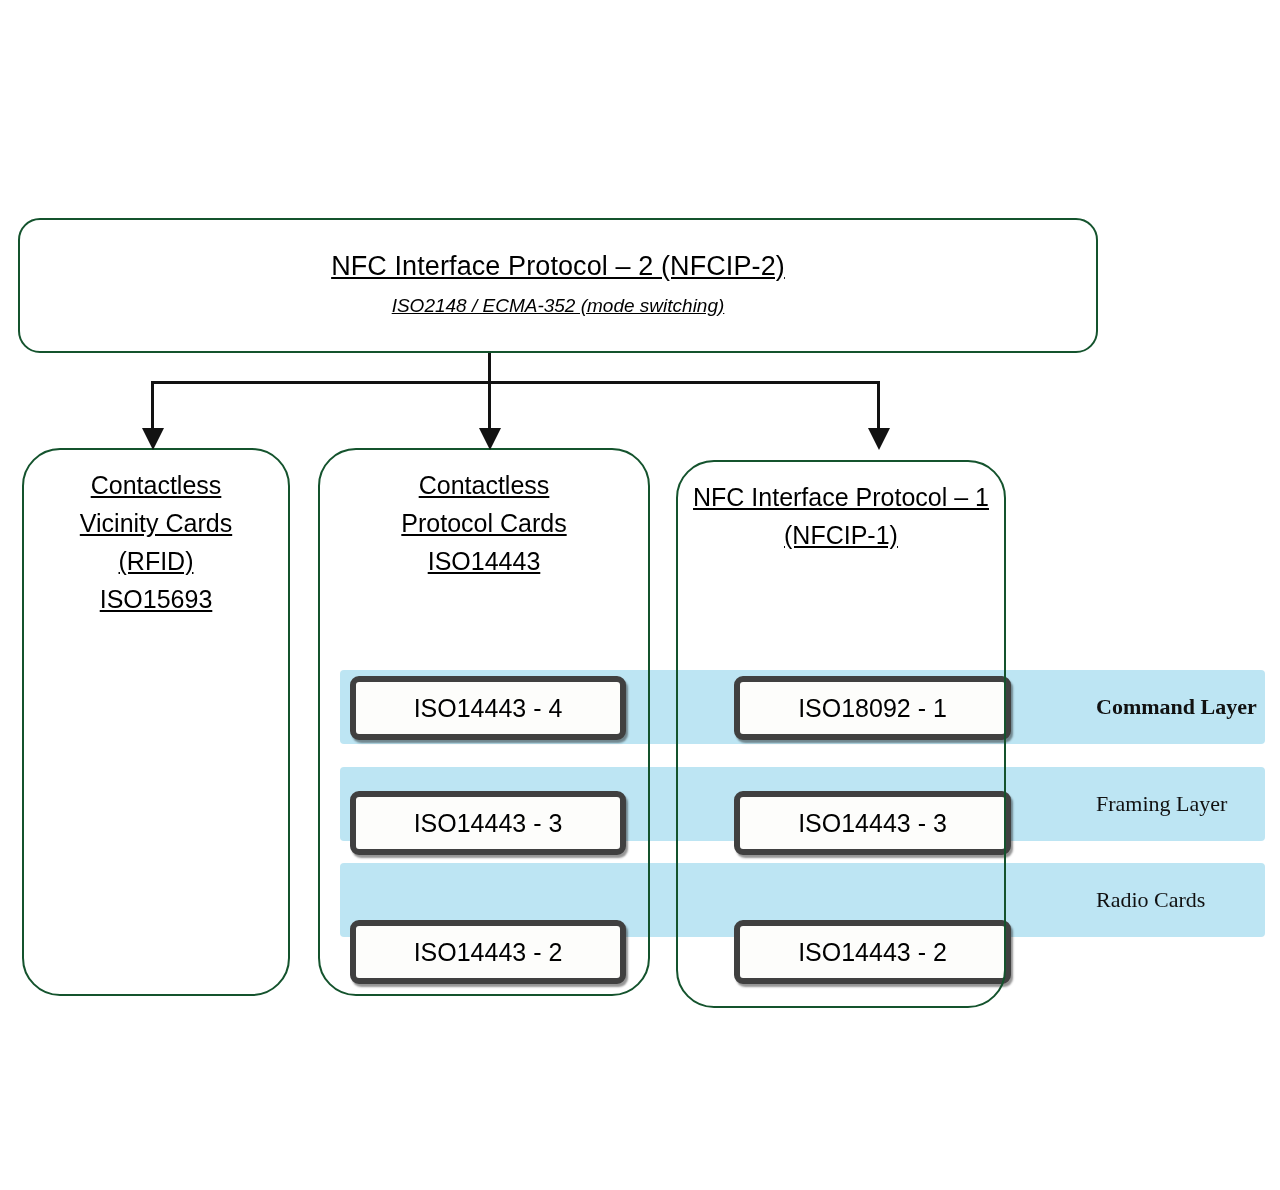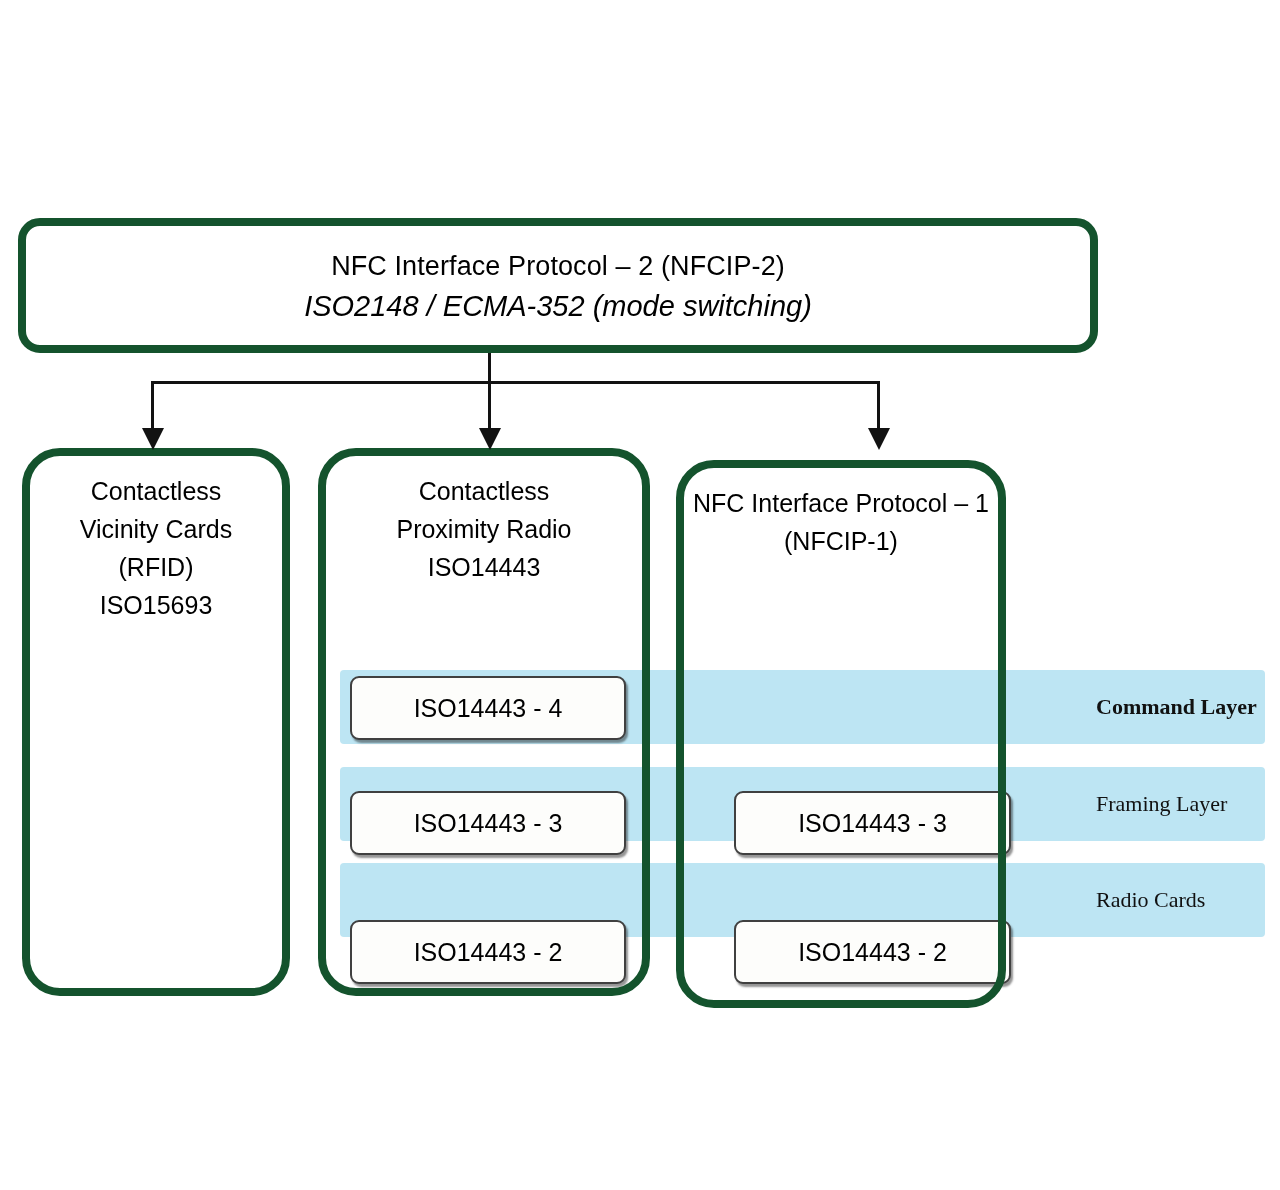--- a/index.html
+++ b/index.html
@@ -17,46 +17,47 @@
     height: 1190px;
     background: #ffffff;
     overflow: hidden;
   }
 
   
   .node {
     position: absolute;
     box-sizing: border-box;
     background: #ffffff;
-    border: 8px solid #14532d;
+    border: 2px solid #14532d;
     display: flex;
     flex-direction: column;
     align-items: center;
     justify-content: flex-start;
     text-align: center;
+    text-decoration: underline;
   }
 
   
   #top-box {
     left: 18px;
     top: 218px;
     width: 1080px;
     height: 135px;
     border-radius: 22px;
     justify-content: center;
     z-index: 6;
   }
   #top-box .line1 {
     font-size: 27px;
     line-height: 40px;
     letter-spacing: .1px;
     white-space: nowrap;
   }
   #top-box .line2 {
-    font-size: 29px;
+    font-size: 19px;
     line-height: 40px;
     font-style: italic;
     white-space: nowrap;
     text-align: right;
   }
 
   
   .family {
     border-radius: 38px;
     padding-top: 16px;
@@ -117,21 +118,21 @@
   }
   #label-0 { top: 670px; font-weight: bold; }
   #label-1 { top: 767px; }
   #label-2 { top: 863px; }
 
   
   .chip {
     position: absolute;
     box-sizing: border-box;
     background: #fdfdfb;
-    border: 2px solid #404040;
+    border: 6px solid #404040;
     border-radius: 9px;
     box-shadow: 2px 3px 2px rgba(20,20,20,.45);
     font-size: 25px;
     display: flex;
     align-items: center;
     justify-content: center;
     white-space: nowrap;
     z-index: 4;
   }
   .chip.col-left  { left: 350px;  width: 276px; height: 64px; }
@@ -194,33 +195,34 @@
 
   <div class="node family" id="box-vicinity">
     <div class="title">Contactless</div>
     <div class="title">Vicinity Cards</div>
     <div class="title">(RFID)</div>
     <div class="title">ISO15693</div>
   </div>
 
   <div class="node family" id="box-proximity">
     <div class="title">Contactless</div>
-    <div class="title">Proximity Radio</div>
+    <div class="title">Protocol Cards</div>
     <div class="title">ISO14443</div>
   </div>
 
   <div class="node family" id="box-nfcip1">
     <div class="title">NFC Interface Protocol – 1</div>
     <div class="title">(NFCIP-1)</div>
   </div>
 
   <div class="chip col-left row-0">ISO14443 - 4</div>
   <div class="chip col-left row-1">ISO14443 - 3</div>
   <div class="chip col-left row-2">ISO14443 - 2</div>
 
+  <div class="chip col-right row-0">ISO18092 - 1</div>
   <div class="chip col-right row-1">ISO14443 - 3</div>
   <div class="chip col-right row-2">ISO14443 - 2</div>
 
   <div class="band-label" id="label-0">Command Layer</div>
   <div class="band-label" id="label-1">Framing Layer</div>
   <div class="band-label" id="label-2">Radio Cards</div>
 
 </div>
 
 </body></html>

